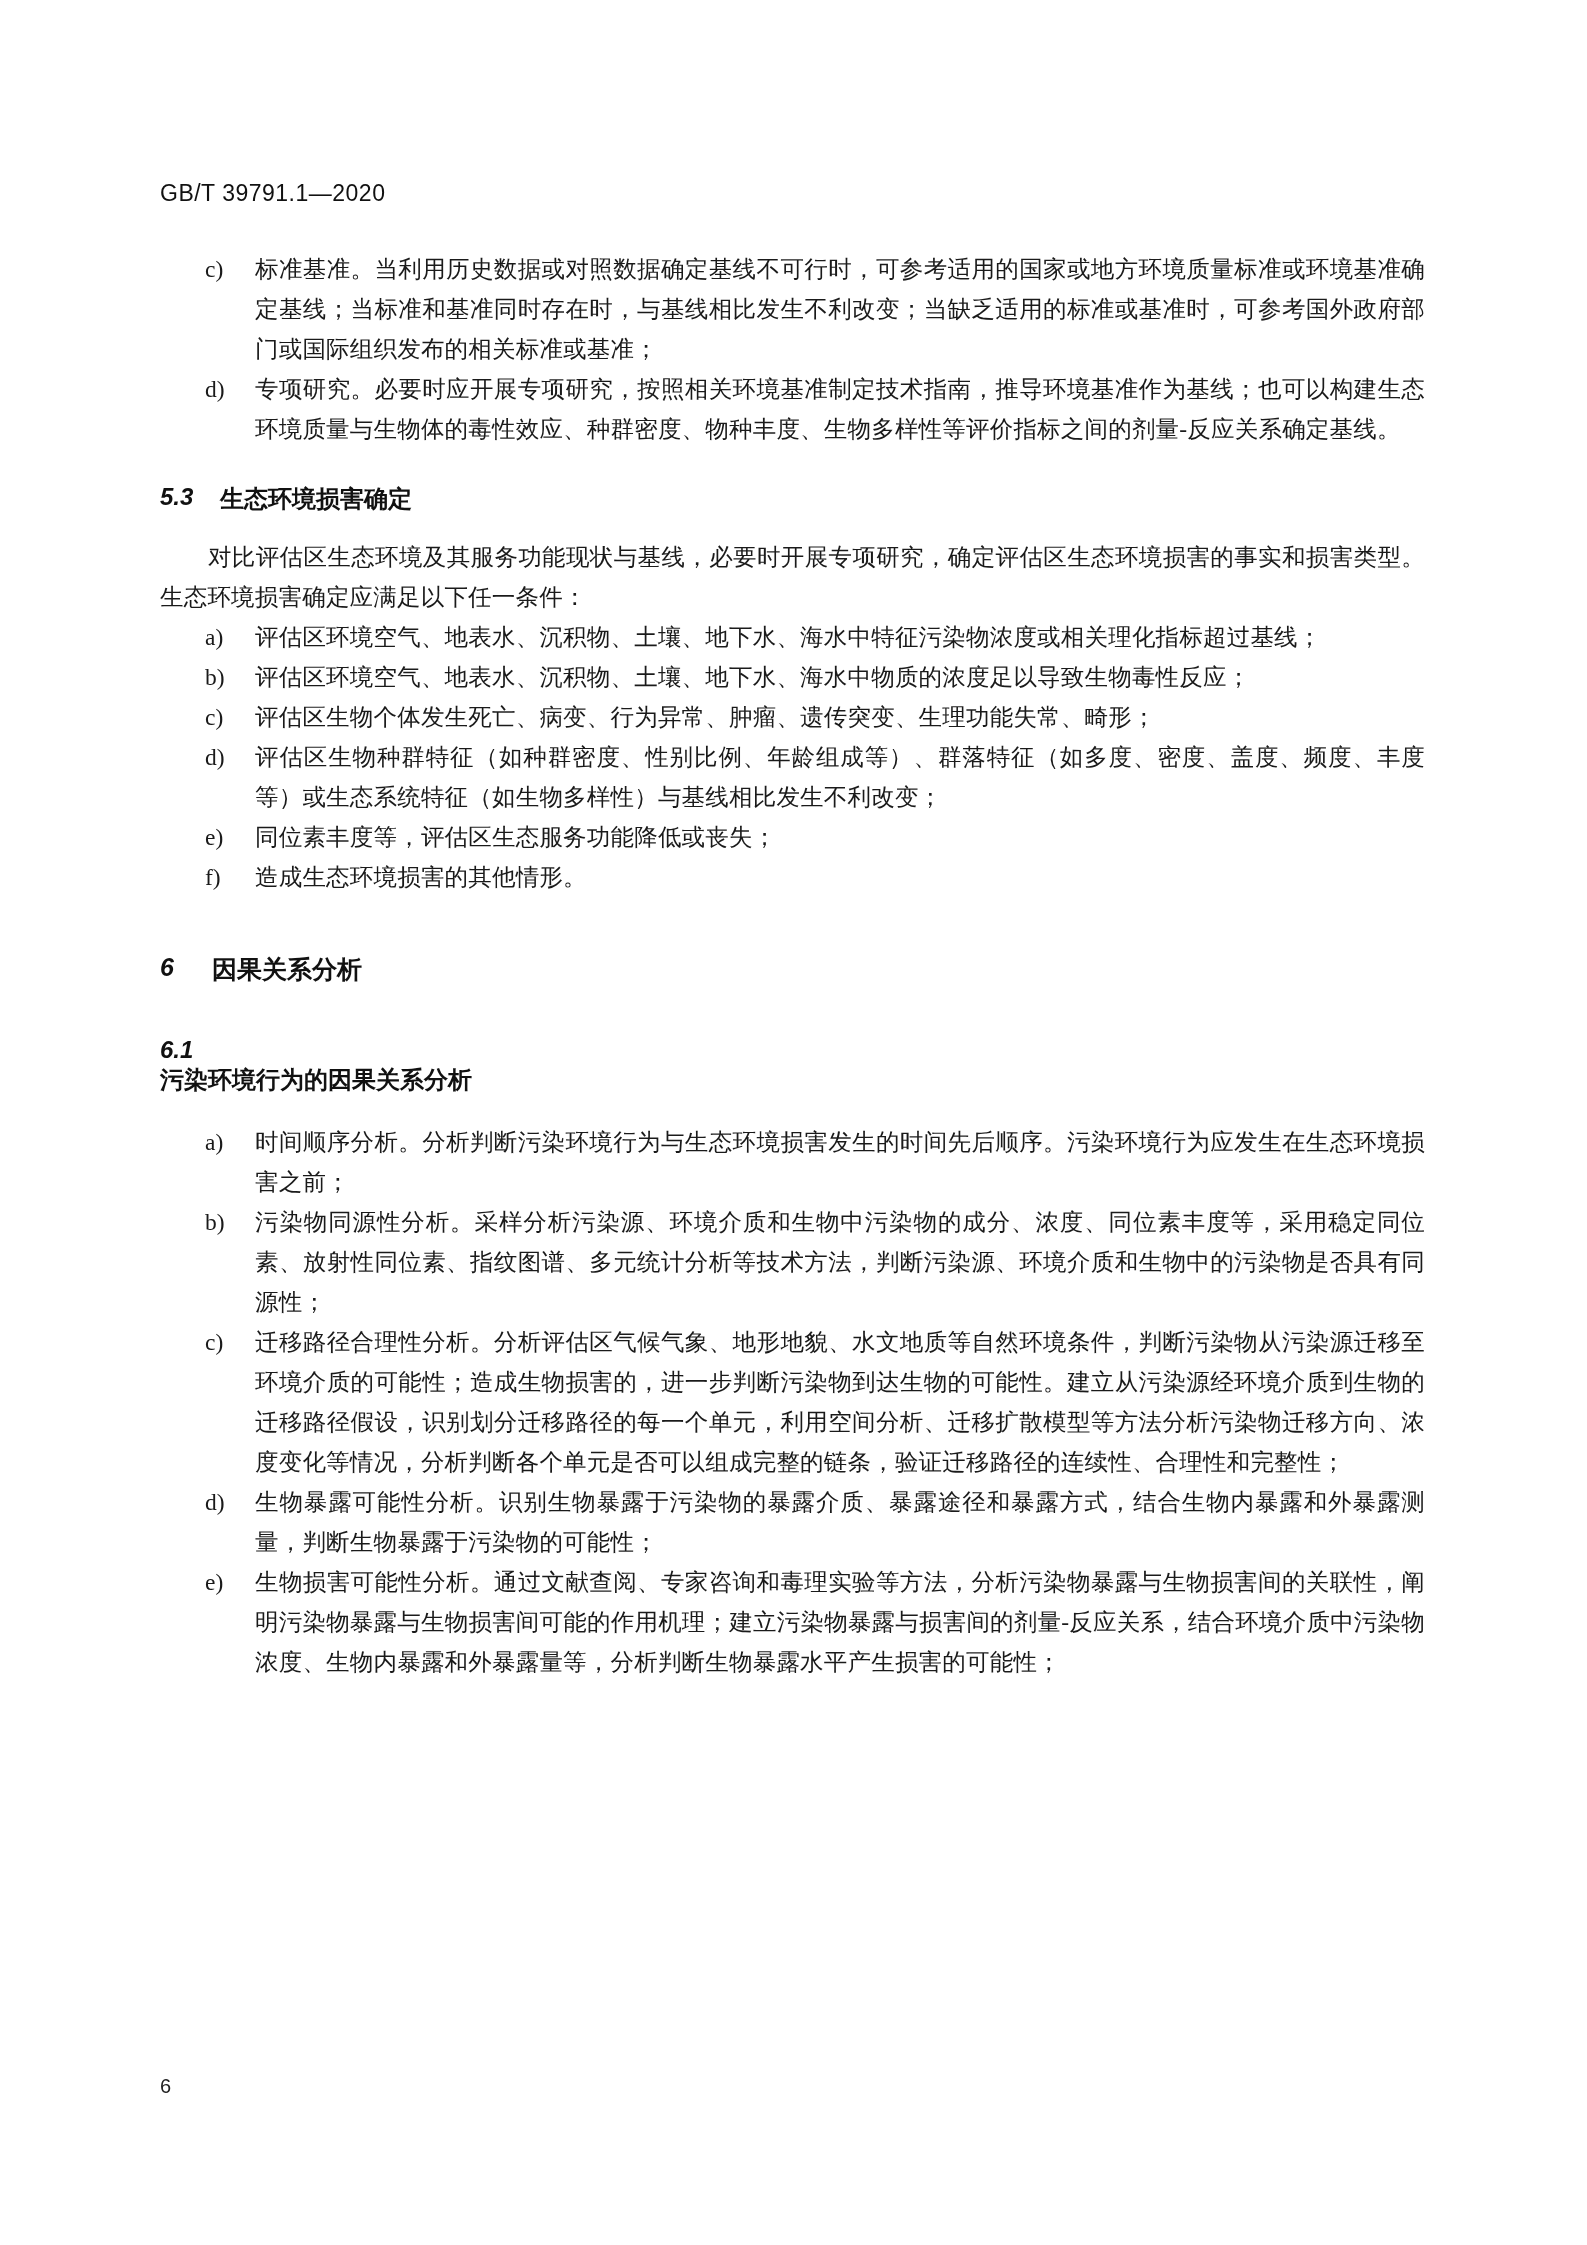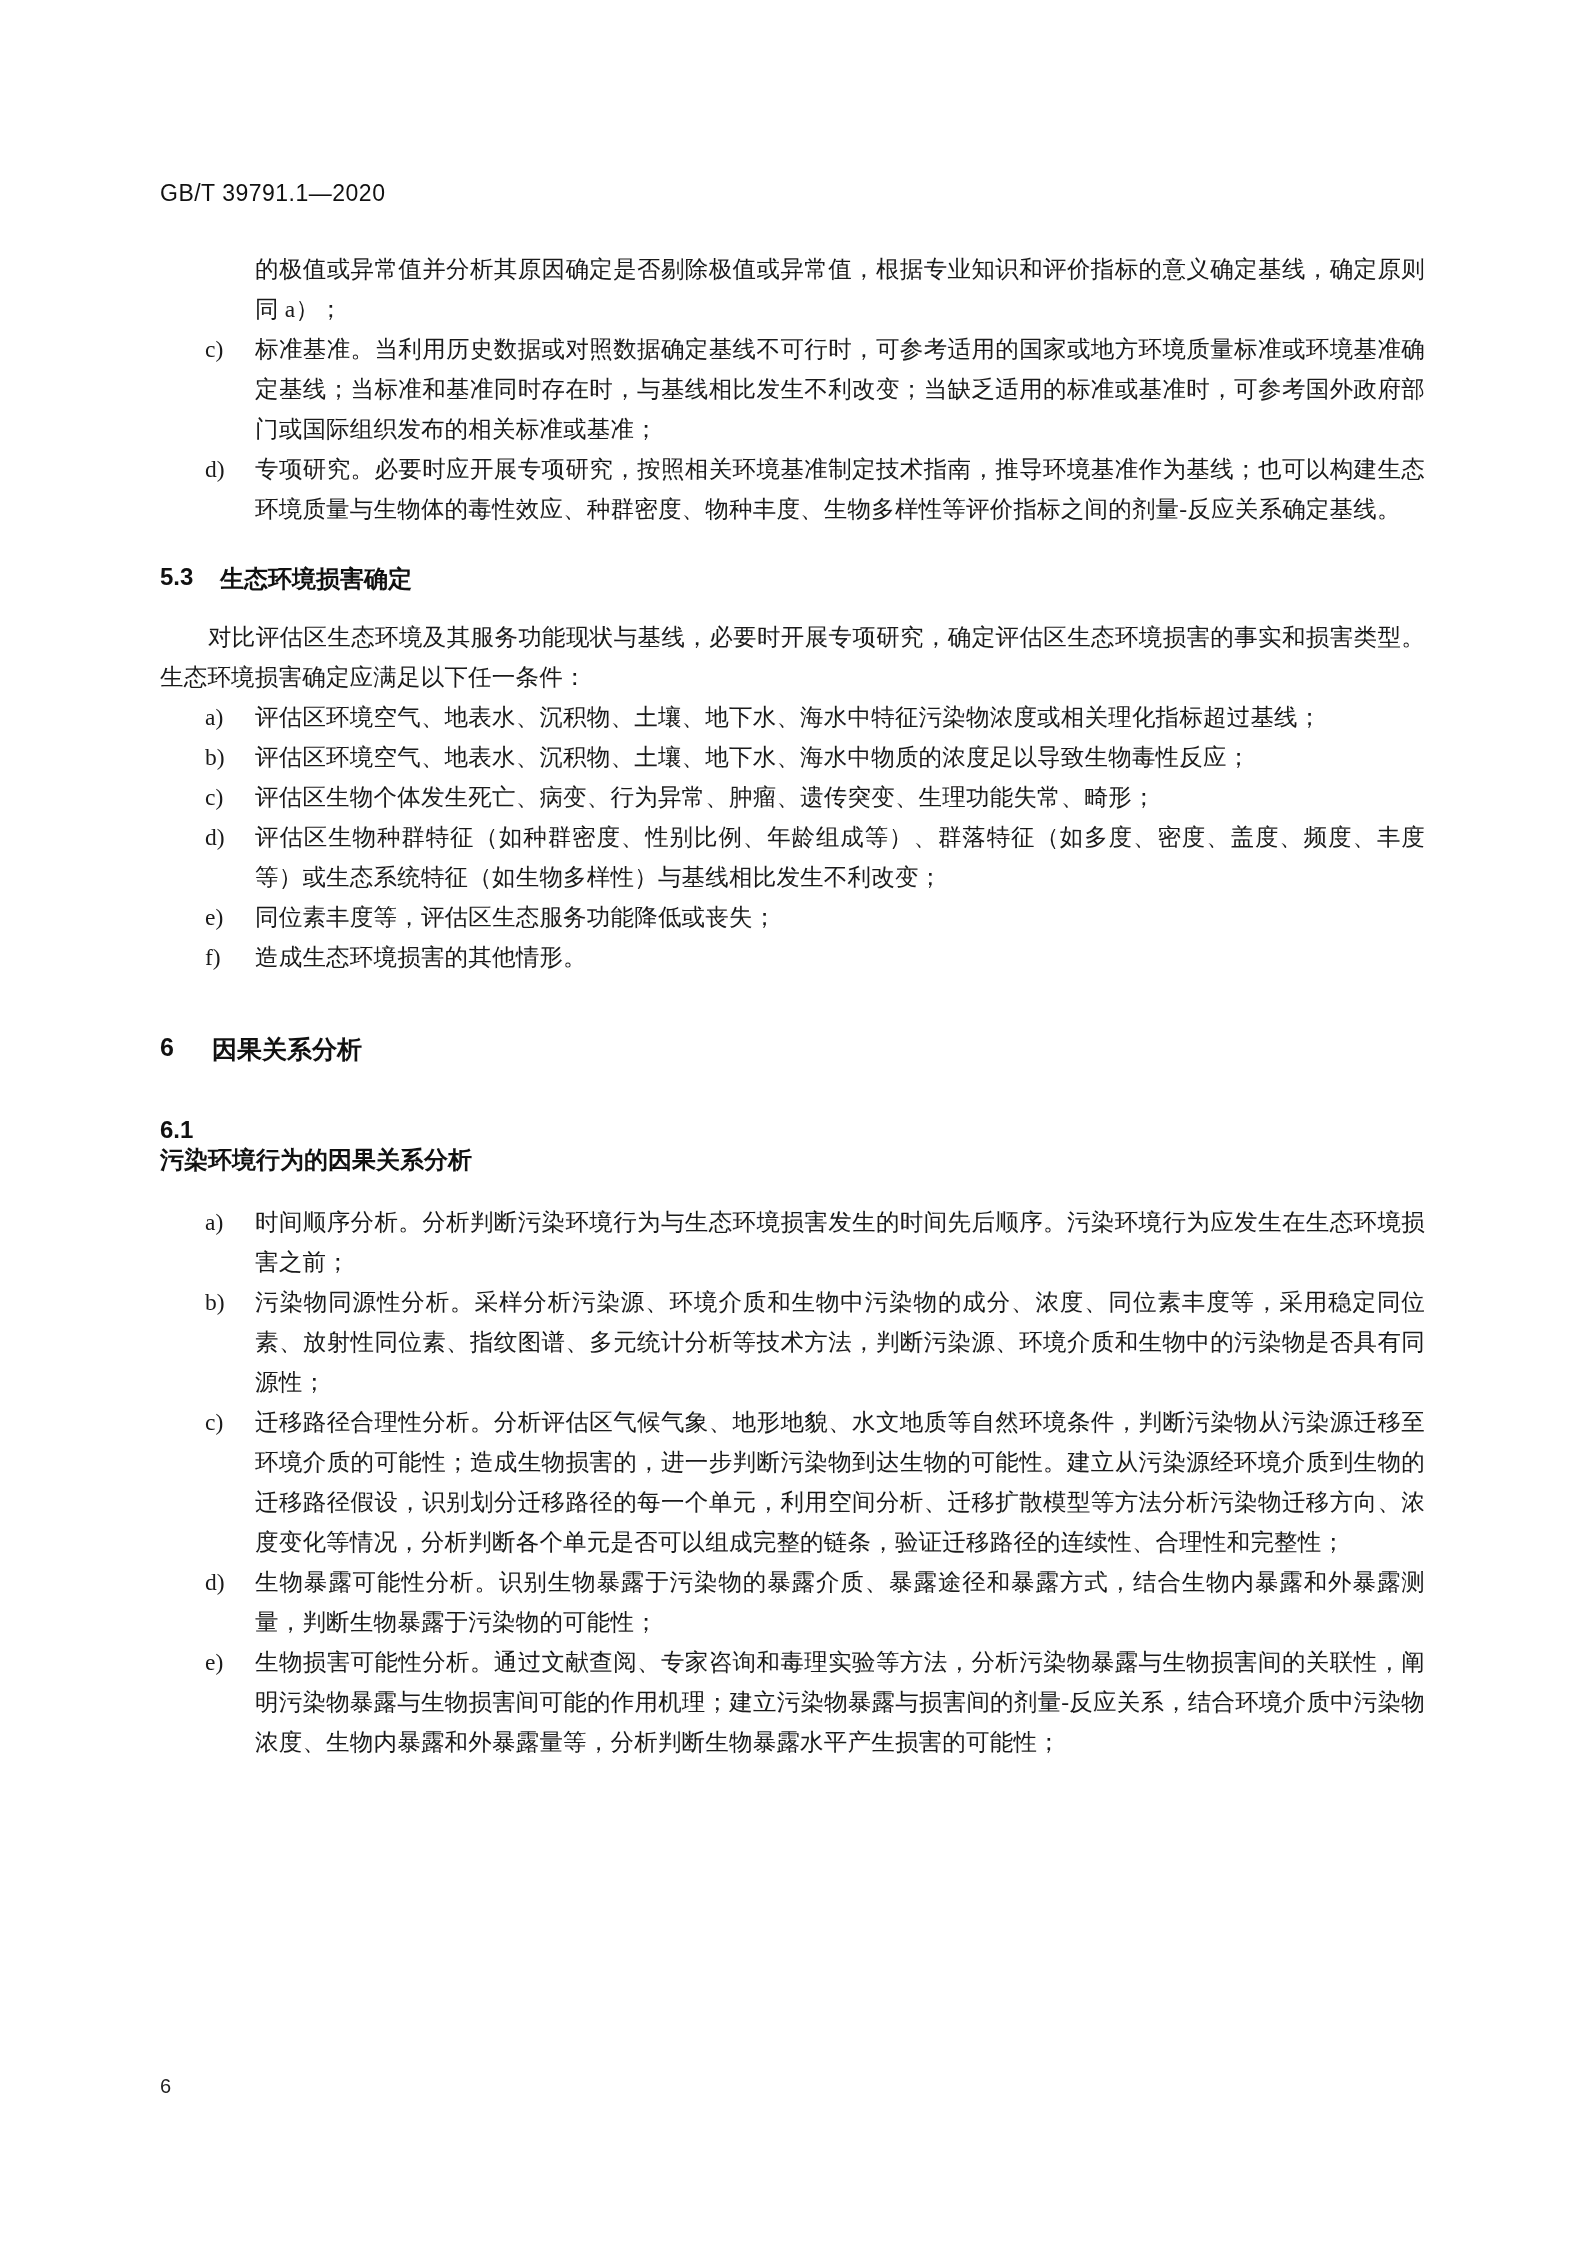--- a/index.html
+++ b/index.html
@@ -78,20 +78,21 @@
     font-family: "Liberation Sans", "DejaVu Sans", sans-serif;
     font-size: 24px;
     font-weight: bold;
     color: #111;
     display: flex;
     align-items: flex-start;
   }
   .section-head .num {
     flex: 0 0 auto;
     min-width: 60px;
+    font-style: italic;
   }
   .section-head .ttl {
     flex: 1 1 auto;
     font-family: Liberation Serif, serif;
   }
   .sec-53 { margin: 34px 0 22px 0; }
   .sec-6  { margin: 56px 0 0 0; font-size: 25px;}
   .sec-6 .num { min-width: 52px; }
   .sec-61 { margin: 50px 0 26px 0; flex-direction: column; }
   .indent-para {
@@ -108,21 +109,20 @@
 </style>
 </head>
 <body>
 
 <div class="page">
 
   <div class="content">
 
     <div class="header-std">GB/T  39791.1—2020</div>
 
-    <div class="para block-indent">的极值或异常值并分析其原因确定是否剔除极值或异常值，根据专业知识和评价指标的意义确定基线，确定原则同 a）；</div>
 
     <div class="list">
       <div class="li">
         <div class="marker">c)</div>
         <div class="txt">标准基准。当利用历史数据或对照数据确定基线不可行时，可参考适用的国家或地方环境质量标准或环境基准确定基线；当标准和基准同时存在时，与基线相比发生不利改变；当缺乏适用的标准或基准时，可参考国外政府部门或国际组织发布的相关标准或基准；</div>
       </div>
       <div class="li">
         <div class="marker">d)</div>
         <div class="txt">专项研究。必要时应开展专项研究，按照相关环境基准制定技术指南，推导环境基准作为基线；也可以构建生态环境质量与生物体的毒性效应、种群密度、物种丰度、生物多样性等评价指标之间的剂量-反应关系确定基线。</div>
       </div>

